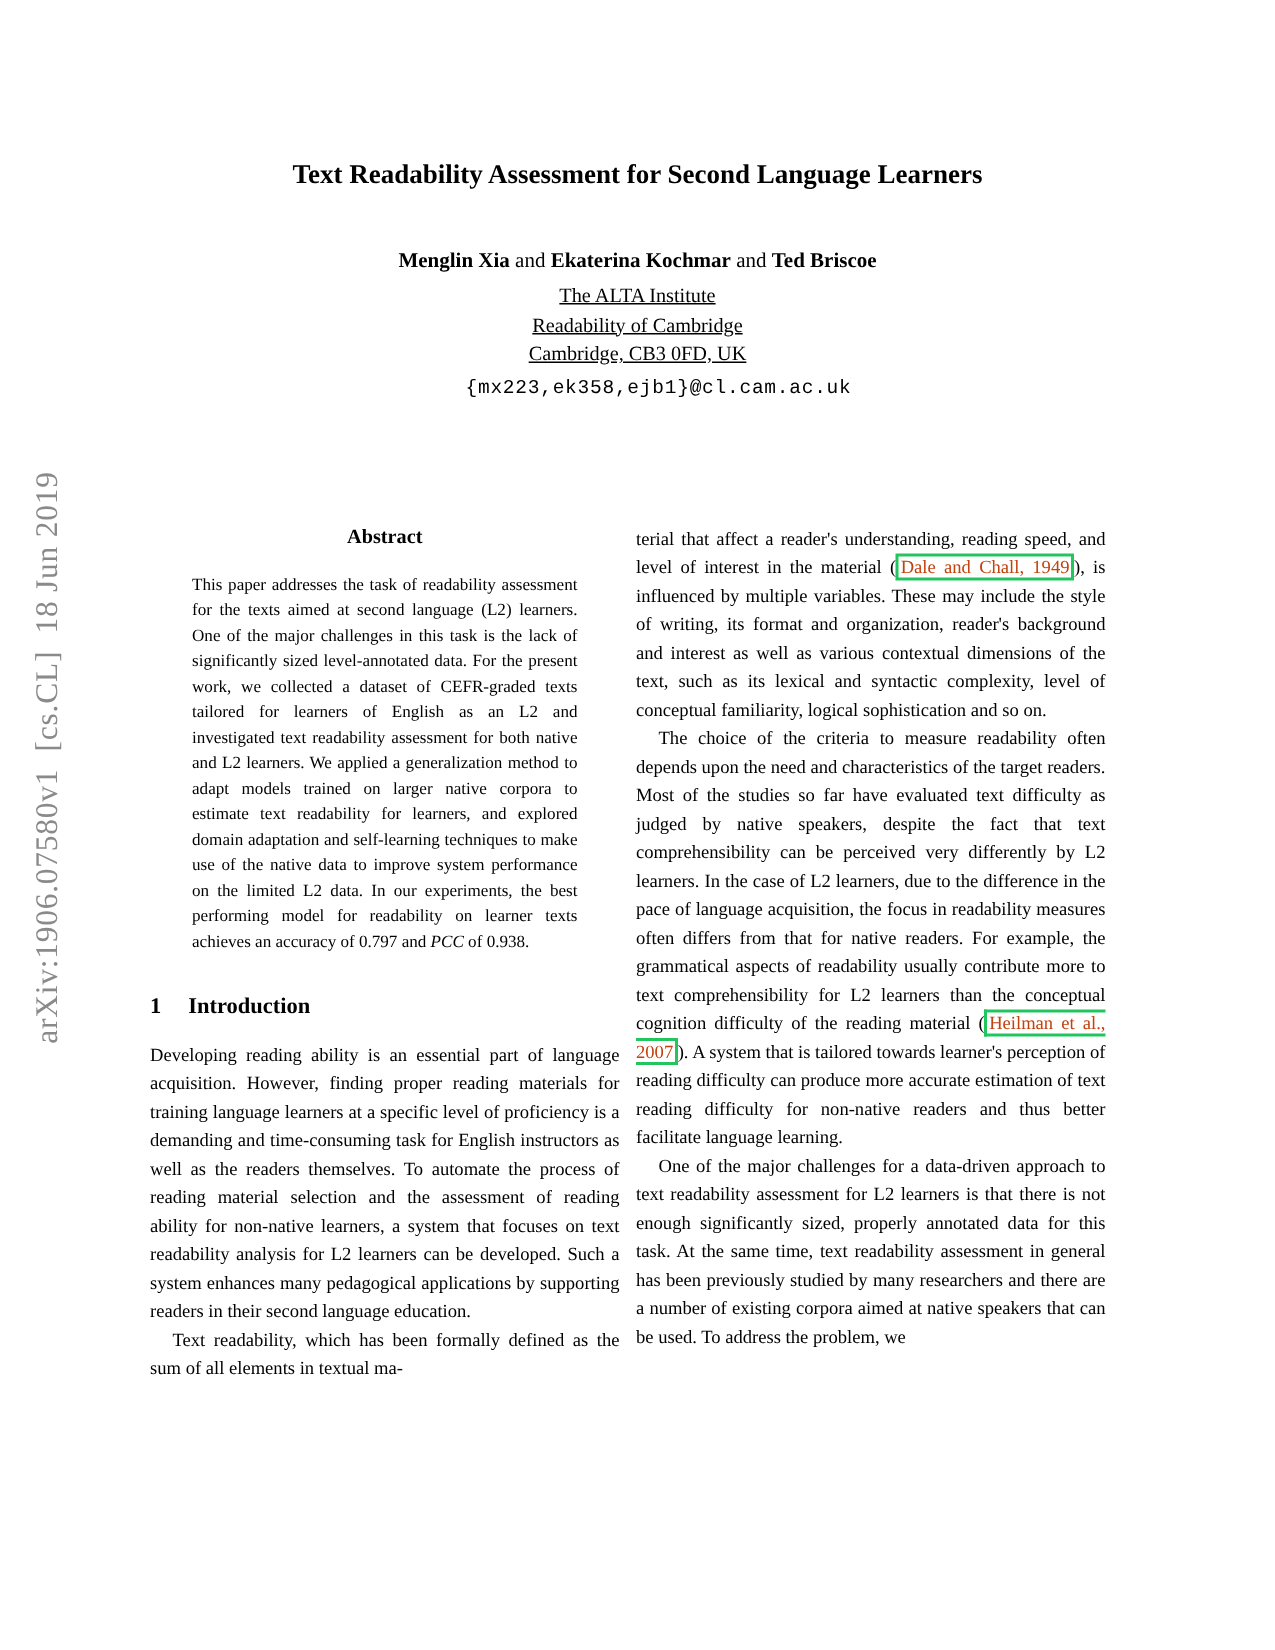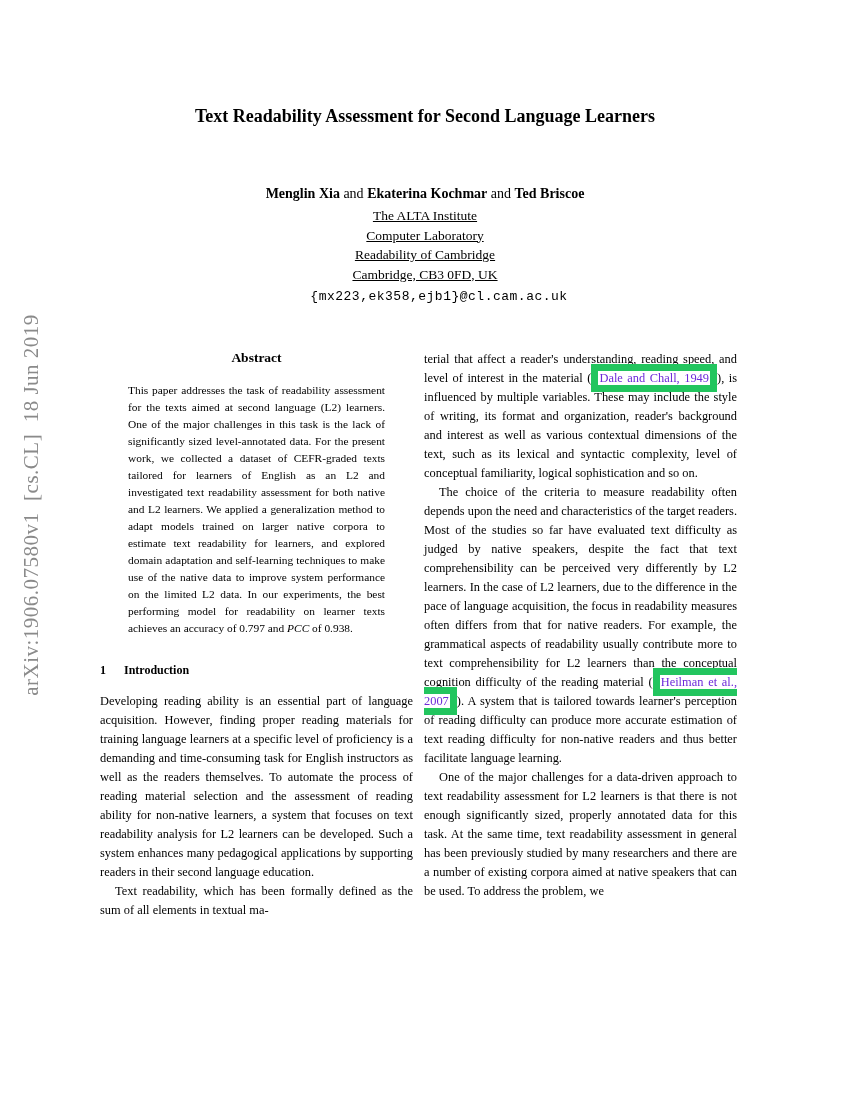--- a/index.html
+++ b/index.html
@@ -25,21 +25,21 @@
     transform: rotate(-90deg);
     color: #8a8a8a;
     font-size: 21px;
     letter-spacing: 0.5px;
     white-space: pre;
     font-family: "Liberation Serif", serif;
   }
 
   .header { padding-top: 106px; text-align: center; }
   .title  { font-size: 18px; font-weight: bold; }
-  .byline { margin-top: 59px; font-size: 14px; }
+  .byline { margin-top: 40px; font-size: 14px; }
   .author { font-weight: bold; }
   .sep    { font-weight: normal; }
   .affiliation { margin-top: 4px; }
   .affil-line  { font-size: 13.5px; line-height: 19.5px; text-decoration: underline; }
   .email {
     font-family: "Liberation Mono", monospace;
     font-size: 13px;
     letter-spacing: 0.5px;
     margin-top: 5px;
     padding-left: 28px;
@@ -64,38 +64,38 @@
   .abstract-body {
     margin: 0 28px;
     font-size: 11.4px;
     line-height: 17px;
     text-align: justify;
     hyphens: auto;
   }
   .math { font-style: italic; }
 
   .section-heading {
-    font-size: 12px;
+    font-size: 15px;
     font-weight: bold;
     margin: 26px 0 14px 0;
   }
   .sec-num { margin-right: 18px; }
 
   .body-par {
     font-size: 12.4px;
     line-height: 19px;
     text-align: justify;
     hyphens: auto;
   }
   .indent { text-indent: 15px; }
 
   .cite {
-    border: 7px solid #22c55e;
+    border: 2px solid #22c55e;
     padding: 0 1px;
-    color: #6d28d9;
+    color: #c2410c;
     text-decoration: none;
     cursor: pointer;
   }
 </style>
 </head>
 <body>
 
 <div class="page">
 
   <div class="watermark">arXiv:1906.07580v1  [cs.CL]  18 Jun 2019</div>
@@ -106,21 +106,20 @@
     <div class="byline">
       <span class="author">Menglin Xia</span>
       <span class="sep">and</span>
       <span class="author">Ekaterina Kochmar</span>
       <span class="sep">and</span>
       <span class="author">Ted Briscoe</span>
     </div>
 
     <div class="affiliation">
       <div class="affil-line">The ALTA Institute</div>
-      <div class="affil-line">Computer Laboratory</div>
       <div class="affil-line">Readability of Cambridge</div>
       <div class="affil-line">Cambridge, CB3 0FD, UK</div>
       <div class="email">{mx223,ek358,ejb1}@cl.cam.ac.uk</div>
     </div>
   </header>
 
   <main class="columns">
 
     <section class="col">
       <h2 class="abstract-heading">Abstract</h2>

